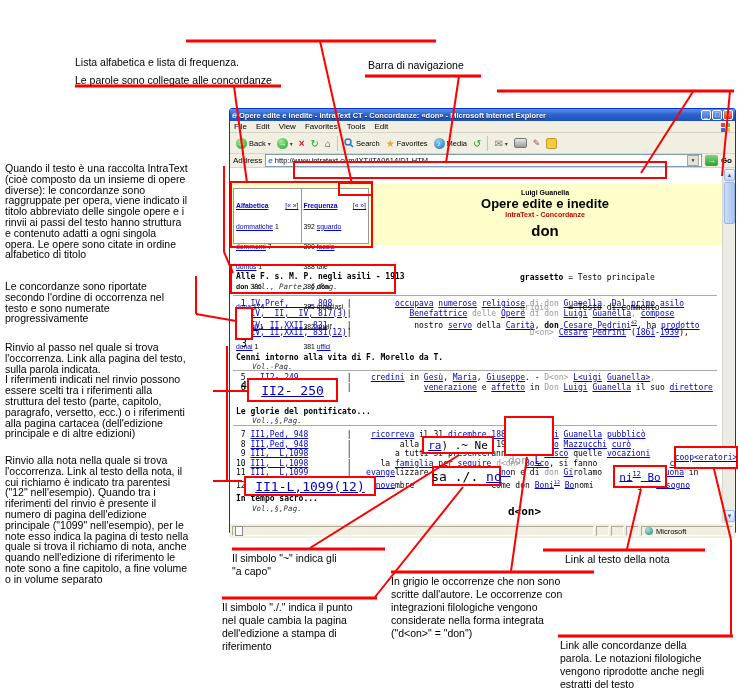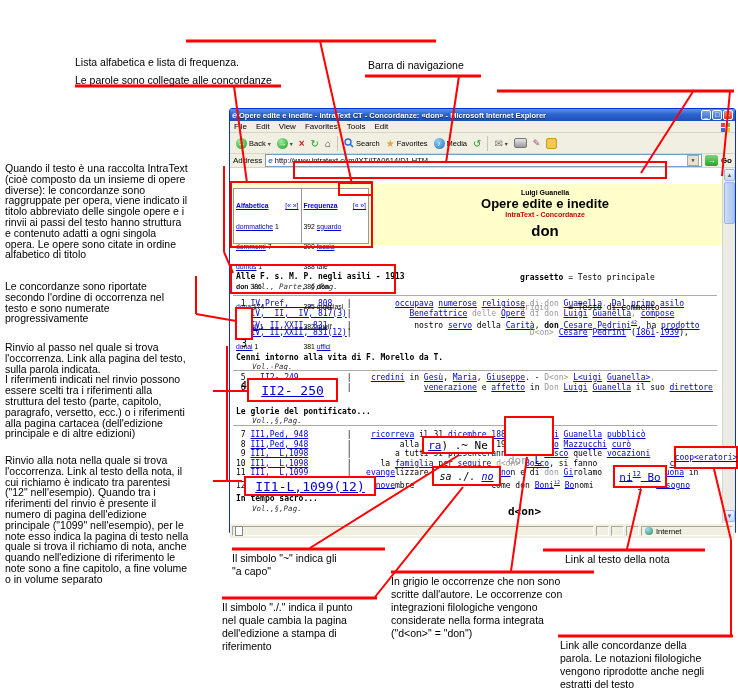--- a/index.html
+++ b/index.html
@@ -348,21 +348,21 @@
     </div>
     <div id="statusbar">
       <span class="spane main">
           <span class="doc-ico"></span>
         </span>
       <span class="spane small"></span>
       <span class="spane small"></span>
       <span class="spane small"></span>
       <span class="spane net">
           <span class="globe"></span>
-          <span>Internet</span>
+          <span>Microsoft</span>
         </span>
     </div>
   </div>
 
   <div class="rbox" style="left:293px;top:161px;width:374px;height:18px;"></div>
   <div class="rbox" style="left:230px;top:181px;width:143px;height:67px;"></div>
   <div class="rbox" style="left:338px;top:182px;width:35px;height:14px;"></div>
   <div class="rbox" style="left:230px;top:264px;width:166px;height:30px;"></div>
 
   <div class="rbox fill" style="left:235px;top:307px;width:18px;height:33px;z-index:32;">
@@ -374,21 +374,21 @@
   <div class="rbox fill" style="left:247px;top:378px;width:91px;height:24px;z-index:32;display:flex;align-items:center;justify-content:center;">
     <span class="ovtext" style="font-size:13px;"><span class="s-l">II2- 250</span></span>
   </div>
   <div class="rbox fill" style="left:244px;top:476px;width:132px;height:20px;z-index:32;display:flex;align-items:center;justify-content:center;">
     <span class="ovtext" style="font-size:13px;"><span class="s-l">II1-L,1099(12)</span></span>
   </div>
   <div class="rbox fill" style="left:422px;top:436px;width:72px;height:18px;z-index:32;display:flex;align-items:center;justify-content:center;">
     <span class="ovtext" style="font-size:11px;"><span class="s-l">ra</span><span class="s-k">) .~ Ne</span></span>
   </div>
   <div class="rbox fill" style="left:432px;top:466px;width:69px;height:20px;z-index:32;display:flex;align-items:center;justify-content:center;">
-    <span class="ovtext" style="font-size:10px;font-style:italic;"><span class="s-k">sa ./. </span><span class="s-l">no</span></span>
+    <span class="ovtext" style="font-size:13px;"><span class="s-k">sa ./. </span><span class="s-l">no</span></span>
   </div>
   <div class="rbox fill" style="left:504px;top:416px;width:50px;height:40px;z-index:32;">
     <div class="ovtext" style="font-size:11px;line-height:17px;padding-left:2px;">
       <div><span class="s-g">don </span><span class="s-l">L</span></div>
       <div><span class="s-b">d&lt;on&gt;</span></div>
     </div>
   </div>
   <div class="rbox fill" style="left:613px;top:465px;width:54px;height:23px;z-index:32;display:flex;align-items:center;justify-content:center;">
     <span class="ovtext" style="font-size:11px;"><span class="s-l">ni</span><span class="s-sl">12</span><span class="s-l"> Bo</span></span>
   </div>

